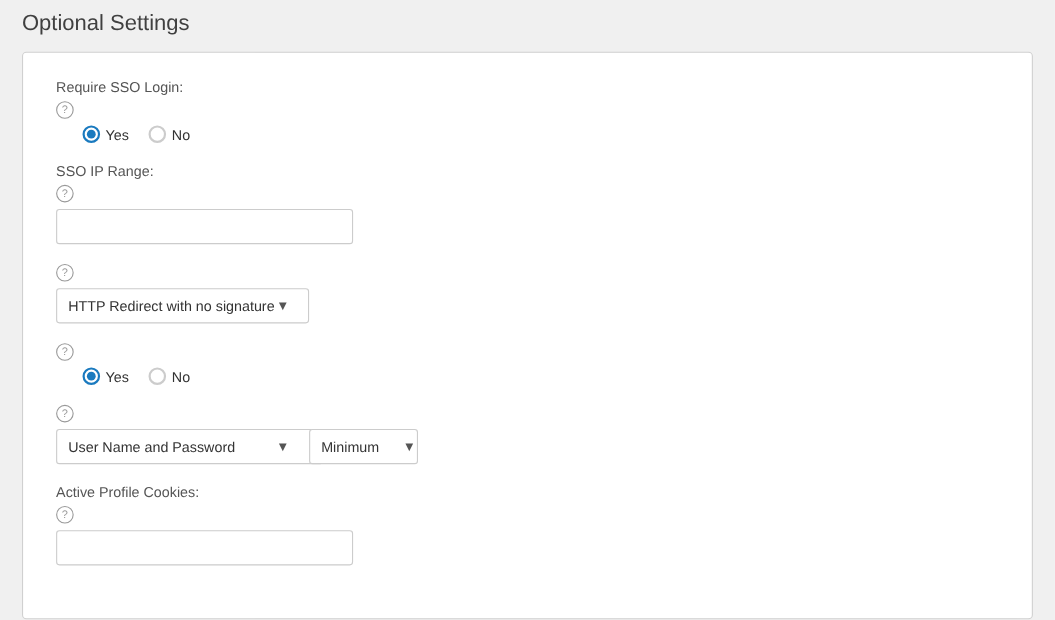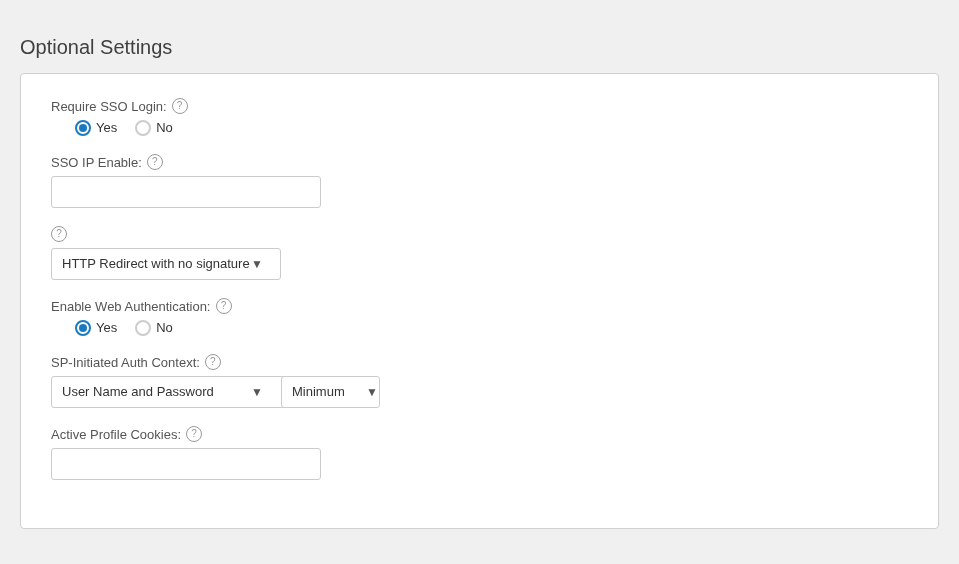--- a/index.html
+++ b/index.html
@@ -41,22 +41,23 @@
 
     .field-group {
       margin-bottom: 18px;
     }
 
     .field-label {
       font-size: 13px;
       color: #555;
       margin-bottom: 6px;
       display: flex;
-      align-items: flex-end;
+      align-items: flex-start;
       gap: 5px;
+      flex-direction: column;
     }
 
     .help-icon {
       display: inline-flex;
       align-items: center;
       justify-content: center;
       width: 16px;
       height: 16px;
       border: 1px solid #999;
       border-radius: 50%;
@@ -192,21 +193,21 @@
         </label>
         <label class="radio-option">
           <input type="radio" name="requireSSO" value="no" style="">
           <span class="radio-label">No</span>
         </label>
       </div>
     </div>
 
     <div class="field-group">
       <div class="field-label">
-        <span>SSO IP Enable:</span>
+        <span>SSO IP Range:</span>
         <span class="help-icon">?</span>
       </div>
       <input type="text" class="text-input" placeholder="" style="">
     </div>
 
     <div class="field-group">
       <div class="field-label">
         <span class="help-icon">?</span>
       </div>
       <div class="select-wrapper select-sso">
@@ -215,38 +216,36 @@
           <option value="http-post-no-sig">HTTP POST with no signature</option>
           <option value="http-redirect-sig">HTTP Redirect with signature</option>
           <option value="http-post-sig">HTTP POST with signature</option>
         </select>
         <span class="chevron-icon">▼</span>
       </div>
     </div>
 
     <div class="field-group">
       <div class="field-label">
-        <span>Enable Web Authentication:</span>
         <span class="help-icon">?</span>
       </div>
       <div class="radio-group">
         <label class="radio-option">
           <input type="radio" name="enableWebAuth" value="yes" checked="" style="">
           <span class="radio-label">Yes</span>
         </label>
         <label class="radio-option">
           <input type="radio" name="enableWebAuth" value="no" style="">
           <span class="radio-label">No</span>
         </label>
       </div>
     </div>
 
     <div class="field-group">
       <div class="field-label">
-        <span>SP-Initiated Auth Context:</span>
         <span class="help-icon">?</span>
       </div>
       <div class="auth-context-row">
         <div class="select-wrapper select-auth-context">
           <select>
             <option value="username-password" selected="">User Name and Password</option>
             <option value="kerberos">Kerberos</option>
             <option value="tls-client-cert">TLS Client Certificate</option>
             <option value="iwa">Integrated Windows Authentication</option>
           </select>

